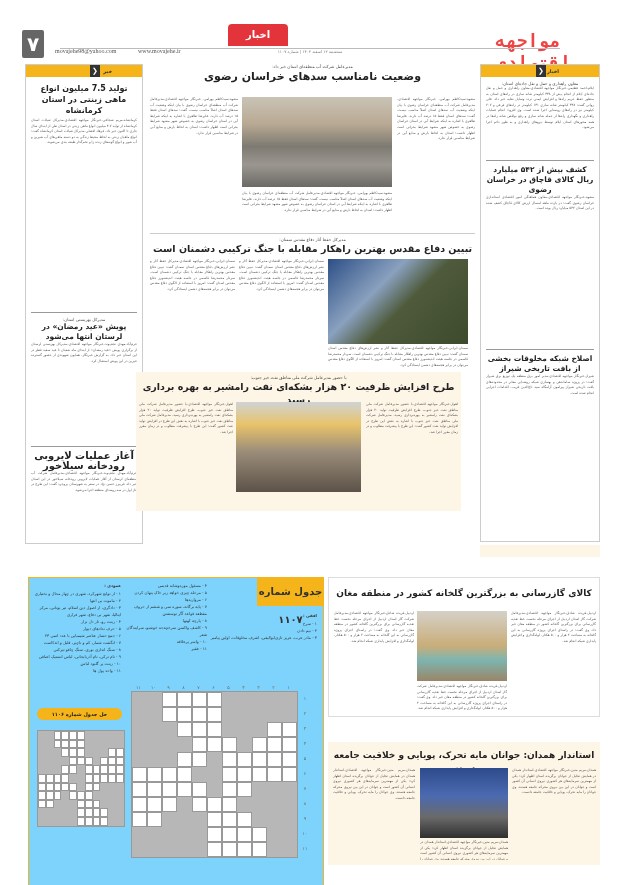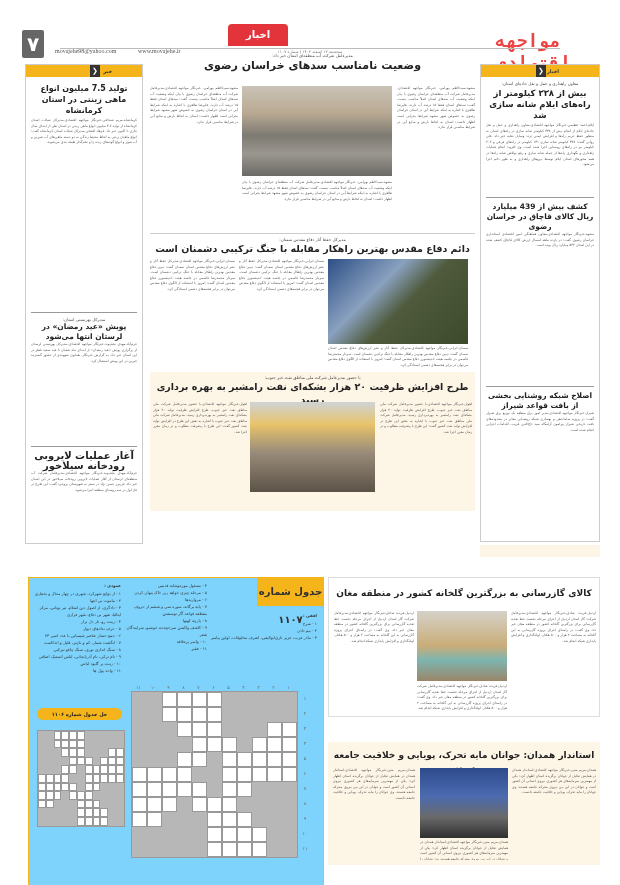--- a/index.html
+++ b/index.html
@@ -42,31 +42,30 @@
 <div class="abs logo">مواجهه اقتصادی</div>
 <div class="hdr-line"></div>
 
 <div class="abs box" style="left:480px;top:64px;width:120px;height:478px">
   <div class="ybar rtl" style="position:relative;padding-right:40px">
     <span>اخبار</span>
     <span class="chev" style="left:55px;top:0">❮</span>
   </div>
   <div style="padding:4px 5px">
     <div class="kicker">معاون راهداری و حمل و نقل جاده‌ای استان:</div>
-    <div class="h" style="font-size:8.5px;line-height:11px;margin:2px 0">بیش از ۳۳۸ کیلومتر از راه‌های ایلام شانه سازی شد</div>
     <div class="txt" style="height:70px;overflow:hidden">ایلام-احمد عظیمی-خبرنگار مواجهه اقتصادی-معاون راهداری و حمل و نقل جاده‌ای ایلام از انجام بیش از ۳۳۸ کیلومتر شانه سازی در راه‌های استان به منظور حفظ حریم راه‌ها و افزایش ایمنی تردد وسایل نقلیه خبر داد. علی روانی گفت: ۳۳۸ کیلومتر شانه سازی ۱۳۱ کیلومتر در راه‌های فرعی و ۲۰۷ کیلومتر نیز در راه‌های روستایی اجرا شده است. وی افزود: انجام عملیات راهداری و نگهداری راه‌ها از جمله شانه سازی و رفع نواقص شانه راه‌ها در همه محورهای استان ایلام توسط نیروهای راهداری و به طور دائم اجرا می‌شود.</div>
   </div>
   <div style="border-top:1px solid #999;margin:0 5px"></div>
   <div style="padding:4px 5px">
-    <div class="h" style="font-size:7.5px;line-height:10px">کشف بیش از 439 میلیارد ریال کالای قاچاق در خراسان رضوی</div>
+    <div class="h" style="font-size:7.5px;line-height:10px">کشف بیش از ۵۴۲ میلیارد ریال کالای قاچاق در خراسان رضوی</div>
     <div class="txt" style="height:150px;overflow:hidden">مشهد-خبرنگار مواجهه اقتصادی-معاون هماهنگی امور اقتصادی استانداری خراسان رضوی گفت: در یازده ماهه امسال ارزش کالای قاچاق کشف شده در این استان ۵۴۲ میلیارد ریال بوده است.</div>
   </div>
   <div style="border-top:1px solid #999;margin:0 5px"></div>
   <div style="padding:4px 5px">
-    <div class="h" style="font-size:7.5px;line-height:10px">اصلاح شبکه روشنایی بخشی از بافت قواعد شیراز</div>
+    <div class="h" style="font-size:7.5px;line-height:10px">اصلاح شبکه مخلوقات بخشی از بافت تاریخی شیراز</div>
     <div class="txt" style="height:180px;overflow:hidden">شیراز-خبرنگار مواجهه اقتصادی-مدیر امور برق منطقه یک توزیع برق شیراز گفت: در پروژه ساماندهی و بهسازی شبکه روشنایی معابر در محدوده‌های بافت تاریخی شیراز پیرامون آرامگاه سید تاج‌الدین غریب، اقدامات اجرایی انجام شده است.</div>
   </div>
 </div>
 
 <div class="abs box" style="left:25px;top:64px;width:118px;height:480px">
   <div class="ybar rtl" style="position:relative;padding-right:30px">
     <span>خبر</span>
     <span class="chev" style="left:64px;top:0">❮</span>
   </div>
   <div style="padding:4px 5px">
@@ -79,39 +78,39 @@
     <div class="h" style="font-size:7.5px;line-height:10px">پویش «عید رمضان» در لرستان انتها می‌شود</div>
     <div class="txt" style="height:100px;overflow:hidden">خرم‌آباد-مهدی نجف‌وند-خبرنگار مواجهه اقتصادی-مدیرکل بهزیستی لرستان از برگزاری پویش «عید رمضان» از ابتدای ماه شعبان تا عید سعید فطر در این استان خبر داد. به گزارش خبرنگار، همایون شهوندی از حضور گسترده خیرین در این پویش استقبال کرد.</div>
   </div>
   <div style="border-top:1px solid #999;margin:0 5px"></div>
   <div style="padding:4px 5px">
     <div class="h" style="font-size:10px;line-height:10px">آغاز عملیات لایروبی رودخانه سیلاخور</div>
     <div class="txt" style="height:70px;overflow:hidden">خرم‌آباد-مهدی نجف‌وند-خبرنگار مواجهه اقتصادی-مدیرعامل شرکت آب منطقه‌ای لرستان از آغاز عملیات لایروبی رودخانه سیلاخور در این استان خبر داد. فریبرز حسن نژاد در سفر به شهرستان بروجرد گفت: این طرح در فاز اول در سه روستای منطقه اجرا می‌شود.</div>
   </div>
 </div>
 
-<div class="abs" style="left:150px;top:53px;width:325px;height:160px">
+<div class="abs" style="left:150px;top:64px;width:325px;height:160px">
   <div class="kicker">مدیرعامل شرکت آب منطقه‌ای استان خبر داد:</div>
   <div class="h" style="font-size:11px;line-height:16px">وضعیت نامناسب سدهای خراسان رضوی</div>
   <div class="img" style="left:92px;top:33px;width:150px;height:90px;background:linear-gradient(180deg,#c9c3b6 0%,#b9a993 30%,#7d7a72 55%,#9b9790 75%,#6c6a66 100%)"></div>
   <div class="txt abs" style="left:0;top:33px;width:88px;height:125px;overflow:hidden">مشهد-سیدکاظم بهرامی، خبرنگار مواجهه اقتصادی-مدیرعامل شرکت آب منطقه‌ای خراسان رضوی با بیان اینکه وضعیت آب سدهای استان اصلاً مناسب نیست، گفت: سدهای استان فقط ۱۵ درصد آب دارند. علیرضا ظاهری با اشاره به اینکه شرایط آبی در استان خراسان رضوی به خصوص شهر مشهد شرایط بحرانی است اظهار داشت: استان به لحاظ بارش و منابع آبی در شرایط مناسبی قرار ندارد.</div>
   <div class="txt abs" style="left:247px;top:33px;width:78px;height:125px;overflow:hidden">مشهد-سیدکاظم بهرامی، خبرنگار مواجهه اقتصادی-مدیرعامل شرکت آب منطقه‌ای خراسان رضوی با بیان اینکه وضعیت آب سدهای استان اصلاً مناسب نیست، گفت: سدهای استان فقط ۱۵ درصد آب دارند. علیرضا ظاهری با اشاره به اینکه شرایط آبی در استان خراسان رضوی به خصوص شهر مشهد شرایط بحرانی است اظهار داشت: استان به لحاظ بارش و منابع آبی در شرایط مناسبی قرار ندارد.</div>
   <div class="txt abs" style="left:92px;top:127px;width:150px;height:32px;overflow:hidden">مشهد-سیدکاظم بهرامی، خبرنگار مواجهه اقتصادی-مدیرعامل شرکت آب منطقه‌ای خراسان رضوی با بیان اینکه وضعیت آب سدهای استان اصلاً مناسب نیست، گفت: سدهای استان فقط ۱۵ درصد آب دارند. علیرضا ظاهری با اشاره به اینکه شرایط آبی در استان خراسان رضوی به خصوص شهر مشهد شرایط بحرانی است اظهار داشت: استان به لحاظ بارش و منابع آبی در شرایط مناسبی قرار ندارد.</div>
 </div>
 
 <div class="abs" style="left:150px;top:233px;width:325px;height:135px;border-top:1px solid #ccc">
   <div class="kicker" style="margin-top:3px">مدیرکل حفظ آثار دفاع مقدس سمنان:</div>
-  <div class="h" style="font-size:9.5px;line-height:13px">دائم دفاع مقدس بهترین راهکار مقابله با جنگ ترکیبی دشمنان است</div>
+  <div class="h" style="font-size:9.5px;line-height:13px">تبیین دفاع مقدس بهترین راهکار مقابله با جنگ ترکیبی دشمنان است</div>
   <div class="img" style="left:178px;top:25px;width:140px;height:85px;background:linear-gradient(135deg,#2c4f86 0%,#8aa1bf 35%,#4e5a3b 55%,#3d4a2c 100%)"></div>
   <div class="txt abs" style="left:0;top:25px;width:85px;height:108px;overflow:hidden">سمنان-ایرانی-خبرنگار مواجهه اقتصادی-مدیرکل حفظ آثار و نشر ارزش‌های دفاع مقدس استان سمنان گفت: تبیین دفاع مقدس بهترین راهکار مقابله با جنگ ترکیبی دشمنان است. سردار محمدرضا قاسمی در جلسه هیئت اندیشه‌ورز دفاع مقدس استان گفت: امروز با استفاده از الگوی دفاع مقدس می‌توان در برابر هجمه‌های دشمن ایستادگی کرد.</div>
   <div class="txt abs" style="left:89px;top:25px;width:85px;height:108px;overflow:hidden">سمنان-ایرانی-خبرنگار مواجهه اقتصادی-مدیرکل حفظ آثار و نشر ارزش‌های دفاع مقدس استان سمنان گفت: تبیین دفاع مقدس بهترین راهکار مقابله با جنگ ترکیبی دشمنان است. سردار محمدرضا قاسمی در جلسه هیئت اندیشه‌ورز دفاع مقدس استان گفت: امروز با استفاده از الگوی دفاع مقدس می‌توان در برابر هجمه‌های دشمن ایستادگی کرد.</div>
   <div class="txt abs" style="left:178px;top:112px;width:140px;height:22px;overflow:hidden">سمنان-ایرانی-خبرنگار مواجهه اقتصادی-مدیرکل حفظ آثار و نشر ارزش‌های دفاع مقدس استان سمنان گفت: تبیین دفاع مقدس بهترین راهکار مقابله با جنگ ترکیبی دشمنان است. سردار محمدرضا قاسمی در جلسه هیئت اندیشه‌ورز دفاع مقدس استان گفت: امروز با استفاده از الگوی دفاع مقدس می‌توان در برابر هجمه‌های دشمن ایستادگی کرد.</div>
 </div>
 
-<div class="abs cream" style="left:150px;top:372px;width:325px;height:139px">
+<div class="abs cream" style="left:136px;top:372px;width:325px;height:139px">
   <div class="kicker" style="margin-top:3px">با حضور مدیرعامل شرکت ملی مناطق نفت خیز جنوب:</div>
   <div class="h" style="font-size:9.5px;line-height:13px">طرح افزایش ظرفیت ۲۰ هزار بشکه‌ای نفت رامشیر به بهره برداری رسید</div>
   <div class="img" style="left:100px;top:30px;width:125px;height:90px;background:linear-gradient(180deg,#cfd3d5 0%,#e8c36a 25%,#9b8d7a 55%,#5c5248 100%)"></div>
   <div class="txt abs" style="left:3px;top:30px;width:94px;height:150px;overflow:hidden">اهواز-خبرنگار مواجهه اقتصادی-با حضور مدیرعامل شرکت ملی مناطق نفت خیز جنوب، طرح افزایش ظرفیت تولید ۲۰ هزار بشکه‌ای نفت رامشیر به بهره‌برداری رسید. مدیرعامل شرکت ملی مناطق نفت خیز جنوب با اشاره به نقش این طرح در افزایش تولید نفت کشور گفت: این طرح با پیشرفت مطلوب و در زمان مقرر اجرا شد.</div>
   <div class="txt abs" style="left:230px;top:30px;width:92px;height:150px;overflow:hidden">اهواز-خبرنگار مواجهه اقتصادی-با حضور مدیرعامل شرکت ملی مناطق نفت خیز جنوب، طرح افزایش ظرفیت تولید ۲۰ هزار بشکه‌ای نفت رامشیر به بهره‌برداری رسید. مدیرعامل شرکت ملی مناطق نفت خیز جنوب با اشاره به نقش این طرح در افزایش تولید نفت کشور گفت: این طرح با پیشرفت مطلوب و در زمان مقرر اجرا شد.</div>
 </div>
 
 <div class="abs cream" style="left:480px;top:545px;width:120px;height:12px"></div>
 
 <div class="abs" style="left:328px;top:577px;width:272px;height:140px;border:1px solid #ddd">

